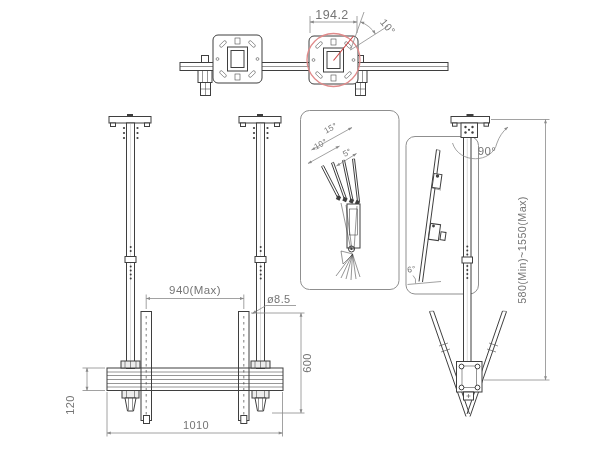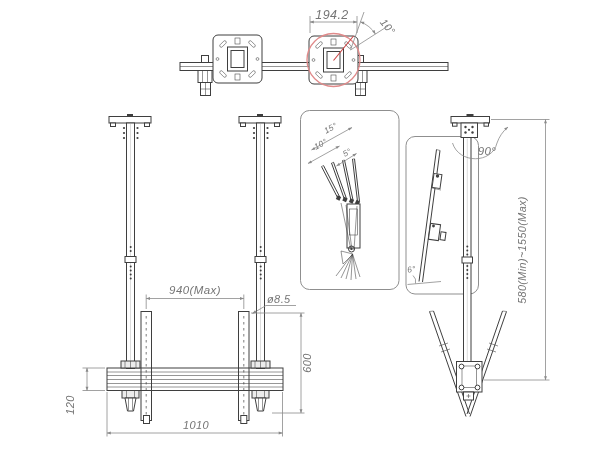--- a/index.html
+++ b/index.html
@@ -4,21 +4,21 @@
 <style>
   :root{
     --line:#3f3f3f;
     --dimension:#8a8a8a;
     --text-color:#757575;
     --highlight-circle:#e08a8a;
     --highlight-line:#cc4444;
     --background:#ffffff;
   }
   html,body{margin:0;padding:0;background:var(--background);}
-  .stage{width:610px;height:450px;background:var(--background);position:relative;overflow:hidden;font-style:italic;}
+  .stage{width:610px;height:450px;background:var(--background);position:relative;overflow:hidden;}
   .ln{stroke:var(--line);fill:none;stroke-width:1;}
   .lnf{stroke:var(--line);fill:#ffffff;stroke-width:1;}
   .lng{stroke:var(--line);fill:#ececec;stroke-width:1;}
   .thin{stroke-width:0.55;}
   .fill-dark{fill:var(--line);stroke:none;}
   .dim{stroke:var(--dimension);fill:none;stroke-width:0.8;}
   .dim-text{font-family:"Liberation Sans","DejaVu Sans",sans-serif;fill:var(--text-color);letter-spacing:0.4px;}
   .hl-circle{stroke:var(--highlight-circle);fill:none;stroke-width:1.3;}
   .hl-line{stroke:var(--highlight-line);fill:none;stroke-width:1.1;}
   .inset-box{stroke:#8f8f8f;fill:none;stroke-width:1;}

